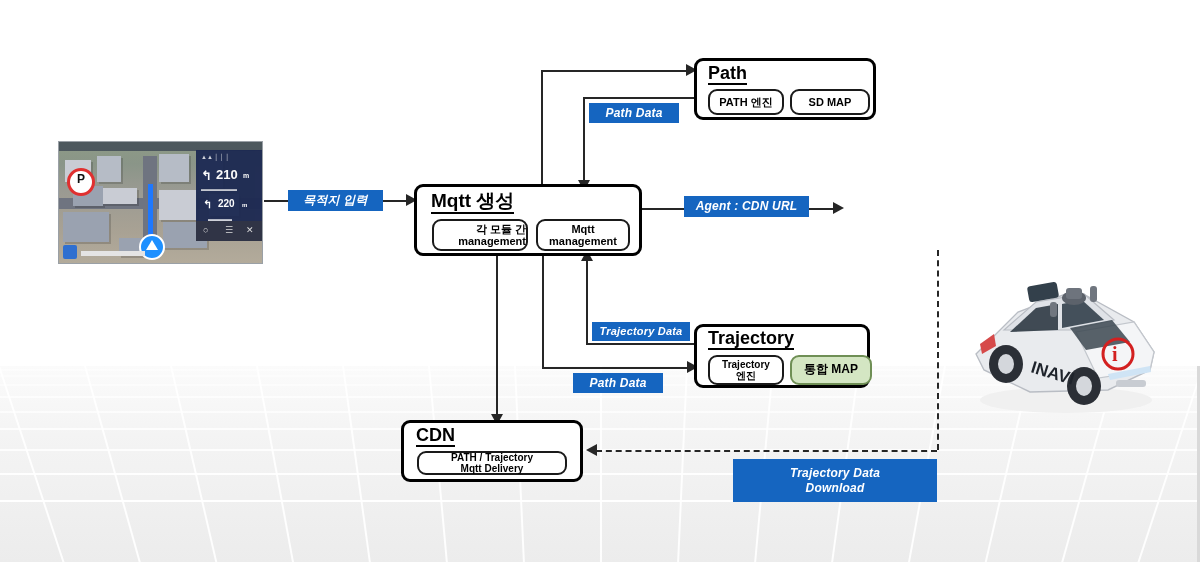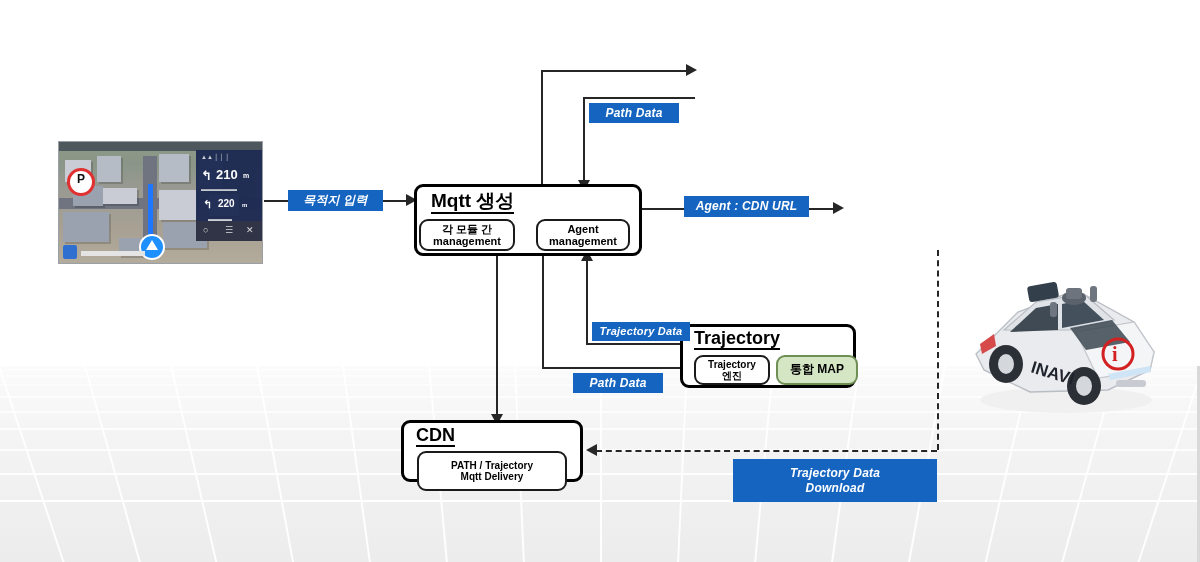--- a/index.html
+++ b/index.html
@@ -167,44 +167,49 @@
 
   <div class="ln lnv" style="left:496px;top:256px;height:164px;"></div>
   <div class="arw arw-d" style="left:491px;top:414px;"></div>
 
   <div class="dashv" style="left:937px;top:250px;height:200px;"></div>
   <div class="dashh" style="left:596px;top:450px;width:341px;"></div>
   <div class="arw arw-l" style="left:586px;top:444px;"></div>
 
   <div class="modbox" id="agentBox" style="left:414px;top:184px;width:228px;height:72px;">
     <div class="modtitle" style="left:14px;top:4px;font-size:19px;padding-bottom:1px;">Mqtt 생성</div>
-    <div class="subbox" style="left:2px;top:32px;width:96px;height:32px;font-size:11px;flex-direction:column;">
+    <div class="subbox" style="left:15px;top:32px;width:96px;height:32px;font-size:11px;flex-direction:column;align-items:flex-end;">
       <span>각 모듈 간</span>
       <span>management</span>
     </div>
     <div class="subbox" style="left:119px;top:32px;width:94px;height:32px;font-size:11px;flex-direction:column;">
-      <span>Agent</span>
+      <span>Mqtt</span>
       <span>management</span>
     </div>
   </div>
 
-
-  <div class="modbox" style="left:680px;top:324px;width:176px;height:64px;">
+  <div class="modbox" style="left:694px;top:58px;width:182px;height:62px;">
+    <div class="modtitle" style="left:11px;top:3px;font-size:18px;">Path</div>
+    <div class="subbox" style="left:11px;top:28px;width:76px;height:26px;font-size:11px;">PATH 엔진</div>
+    <div class="subbox" style="left:93px;top:28px;width:80px;height:26px;font-size:11px;">SD MAP</div>
+  </div>
+
+  <div class="modbox" style="left:694px;top:324px;width:176px;height:64px;">
     <div class="modtitle" style="left:11px;top:2px;font-size:18px;">Trajectory</div>
     <div class="subbox" style="left:11px;top:28px;width:76px;height:30px;font-size:10px;flex-direction:column;">
       <span>Trajectory</span>
       <span>엔진</span>
     </div>
     <div class="subbox green" style="left:93px;top:28px;width:82px;height:30px;font-size:12px;">통합 MAP</div>
   </div>
 
 
   <div class="modbox" style="left:401px;top:420px;width:182px;height:62px;">
     <div class="modtitle" style="left:12px;top:3px;font-size:18px;">CDN</div>
-    <div class="subbox" style="left:13px;top:28px;width:150px;height:40px;font-size:10px;flex-direction:column;">
+    <div class="subbox" style="left:13px;top:28px;width:150px;height:24px;font-size:10px;flex-direction:column;">
       <span>PATH /  Trajectory</span>
       <span>Mqtt Delivery</span>
     </div>
   </div>
 
   <div class="tag" style="left:288px;top:190px;width:95px;height:21px;font-size:12px;">목적지 입력</div>
 
 
   <div class="tag" style="left:589px;top:103px;width:90px;height:20px;font-size:12px;">Path Data</div>
 

